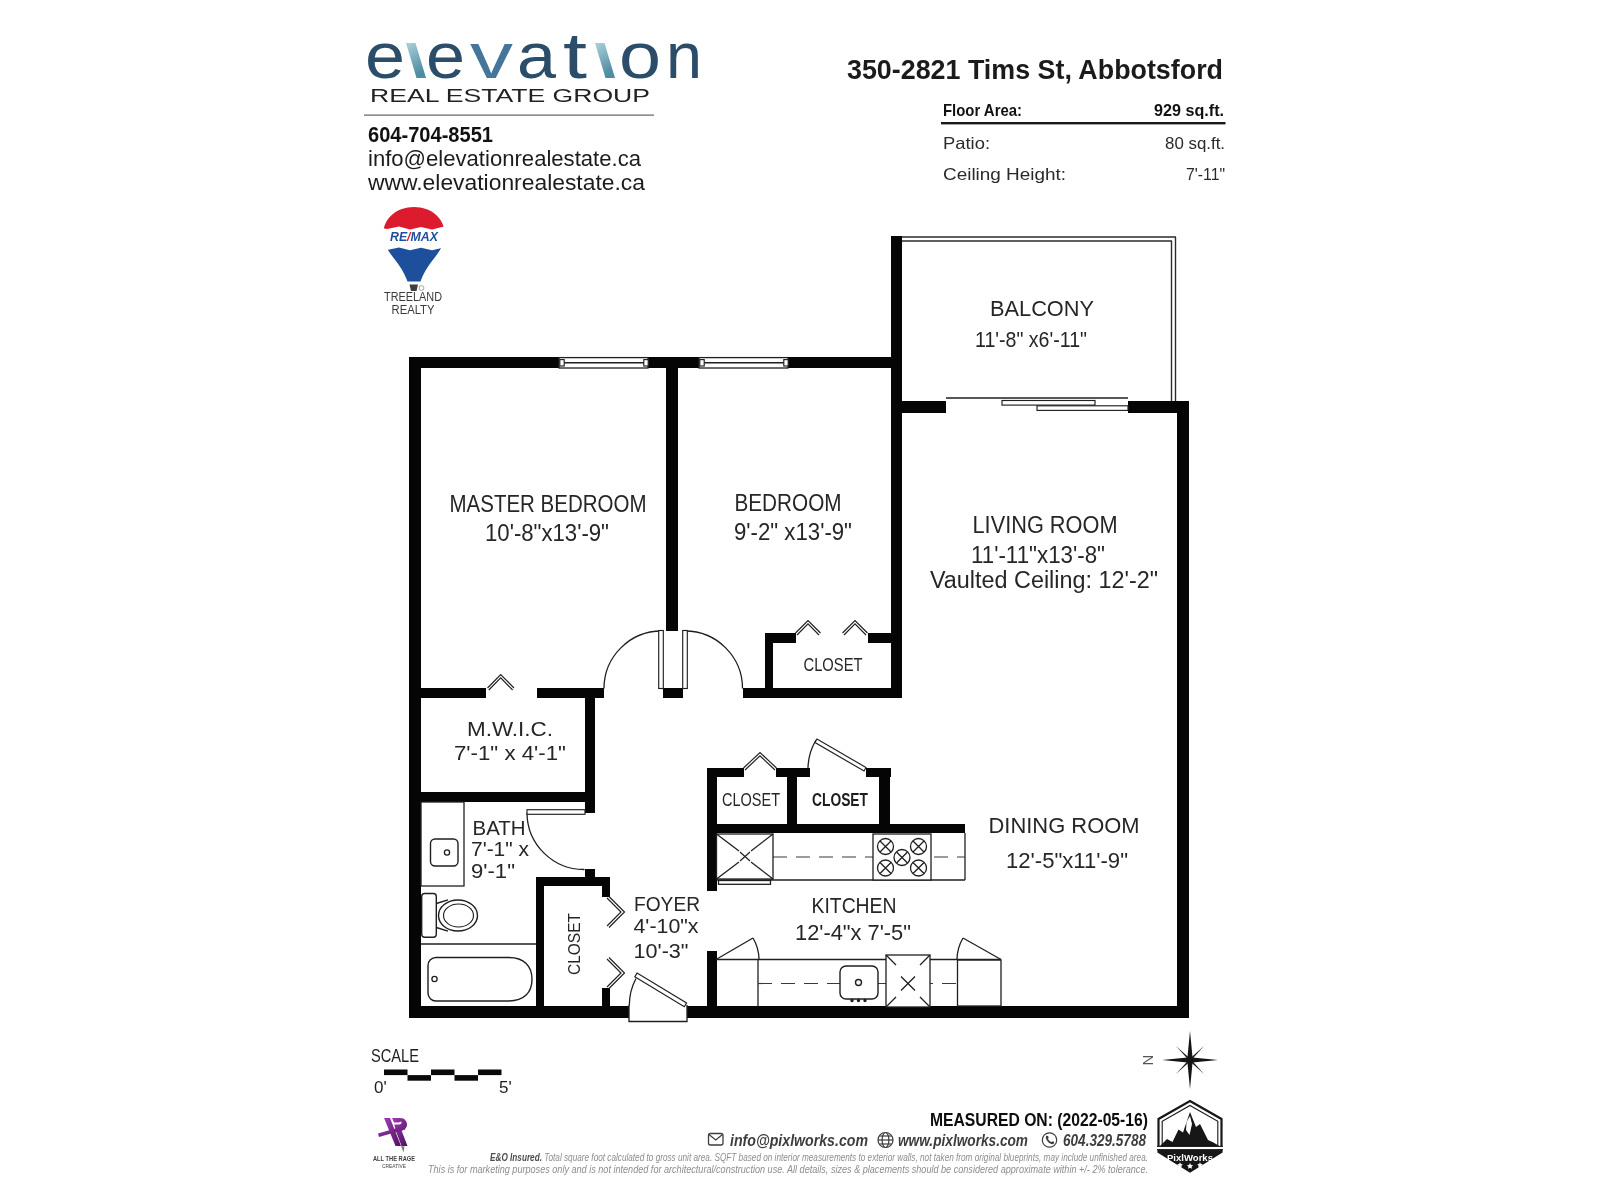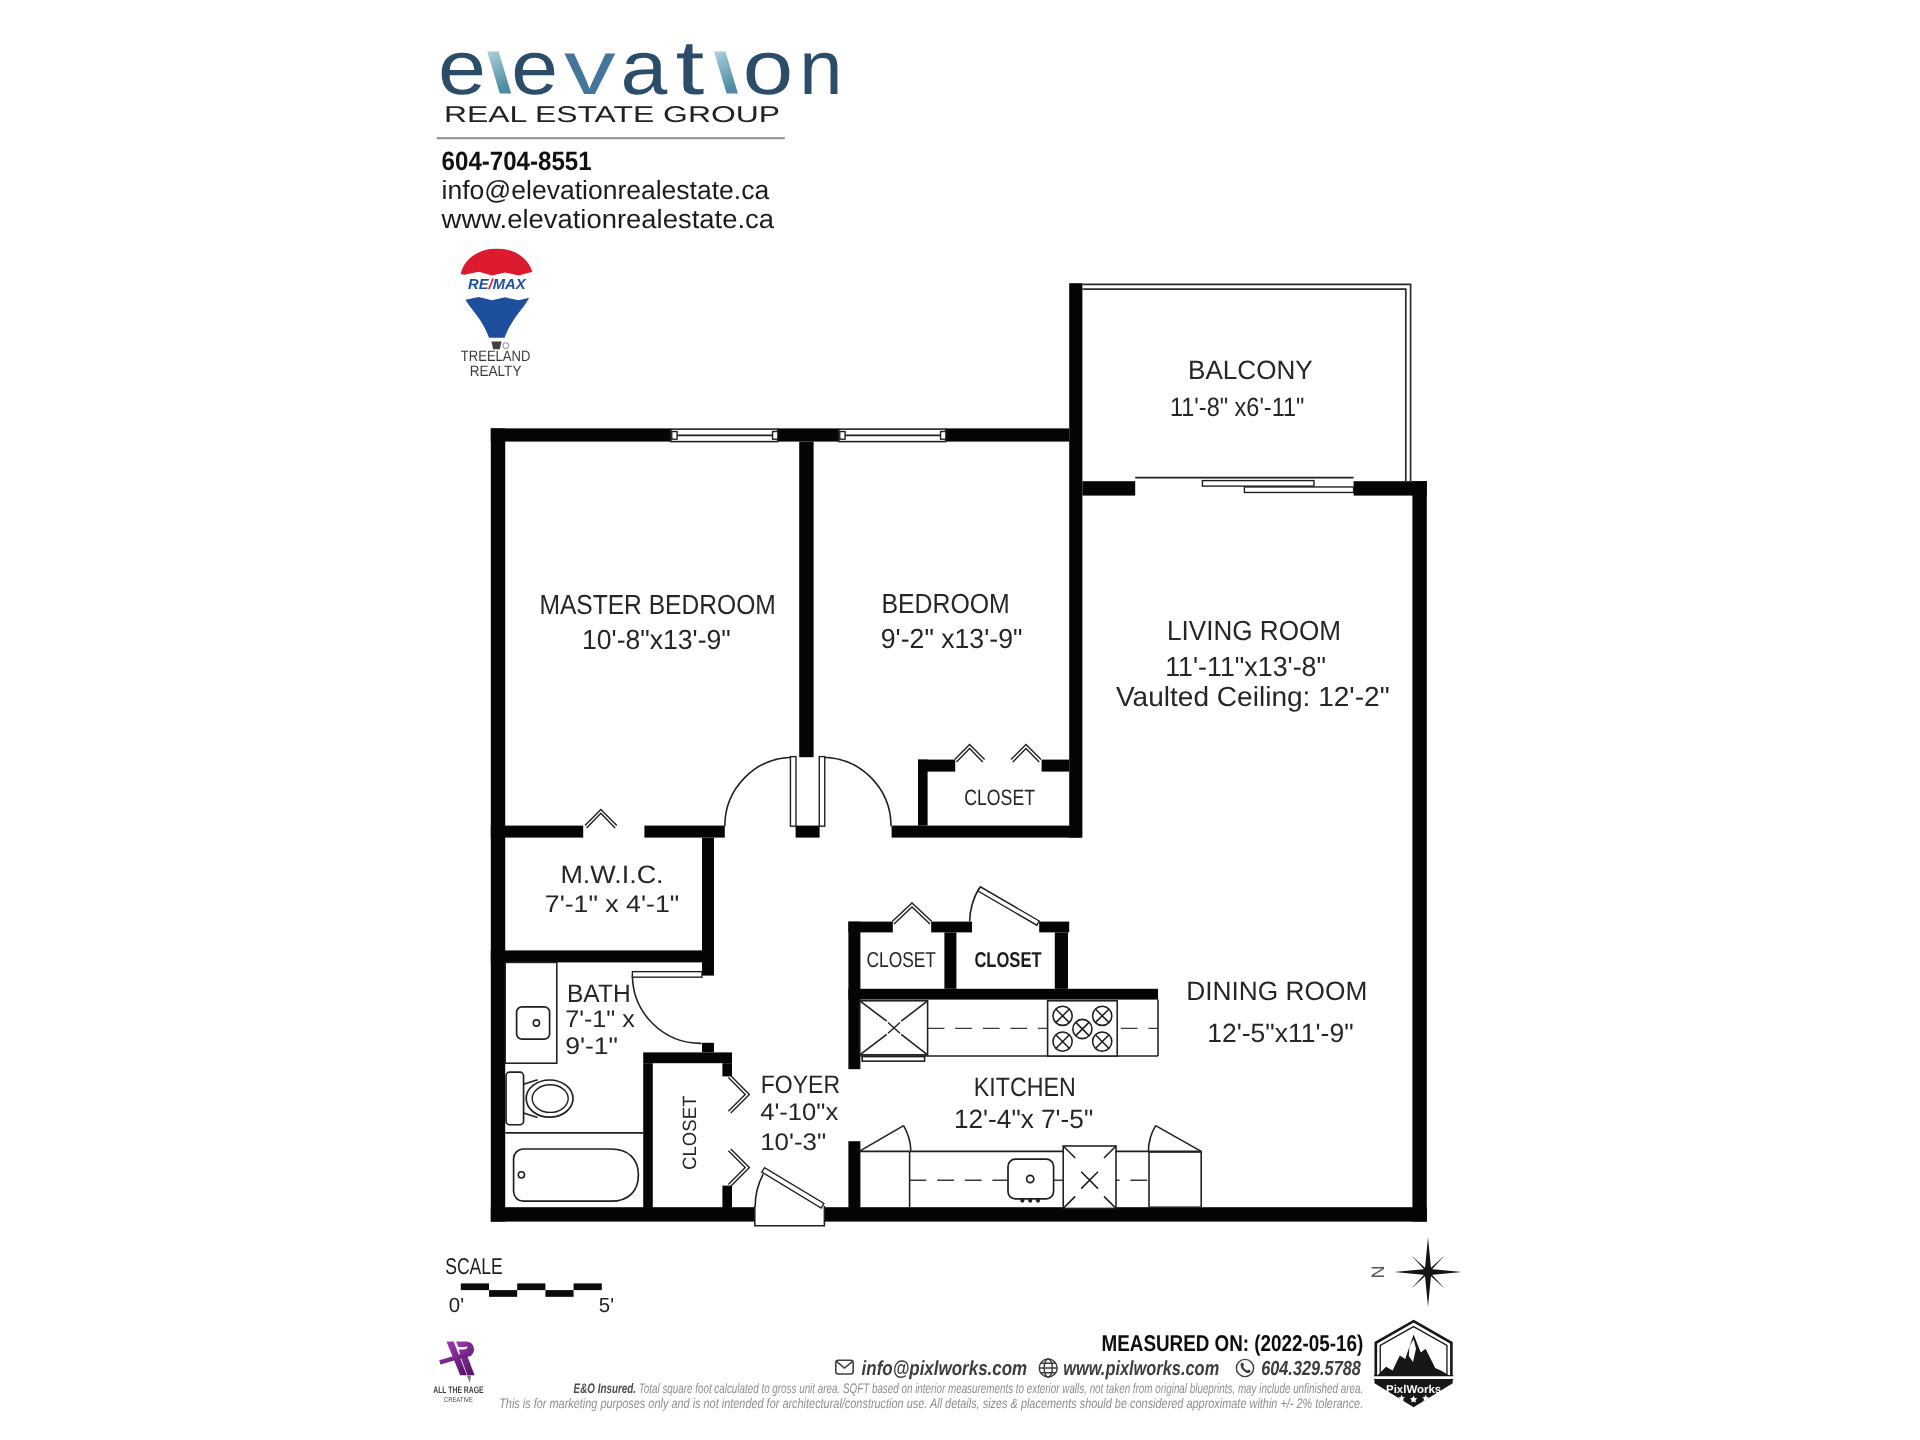--- a/index.html
+++ b/index.html
@@ -66,20 +66,37 @@
     <text x="390" y="240.5" font-size="12" font-weight="bold" font-style="italic" fill="#1d4f9c" textLength="48" lengthAdjust="spacingAndGlyphs">RE<tspan fill="#dc1c2e">/</tspan>MAX</text>
 
     <path d="M 409.5 284.5 L 418 284.5 L 416.5 291 L 411 291 Z" fill="#3f3f3f"></path>
     <circle cx="421.5" cy="288" r="2.4" fill="none" stroke="#9a9a9a" stroke-width="0.9"></circle>
 
     <text x="413" y="300.5" font-size="12.5" fill="#3a3a3a" text-anchor="middle" textLength="58" lengthAdjust="spacingAndGlyphs">TREELAND</text>
     <text x="413" y="313.5" font-size="12.5" fill="#3a3a3a" text-anchor="middle" textLength="43" lengthAdjust="spacingAndGlyphs">REALTY</text>
   </svg>
 </div>
 
+<div class="abs" style="left:840px;top:40px;width:400px;height:150px;">
+  <svg width="400" height="150" viewBox="840 40 400 150">
+
+    <text x="847" y="79" font-size="27" font-weight="bold" fill="#1b1b1b" textLength="376" lengthAdjust="spacingAndGlyphs">350-2821 Tims St, Abbotsford</text>
+
+    <text x="943" y="116" font-size="16.5" font-weight="bold" fill="#111" textLength="79" lengthAdjust="spacingAndGlyphs">Floor Area:</text>
+    <text x="1224" y="116" font-size="16.5" font-weight="bold" fill="#111" text-anchor="end" textLength="70" lengthAdjust="spacingAndGlyphs">929 sq.ft.</text>
+
+    <rect x="941" y="122" width="284.5" height="2.4" fill="#1a1a1a"></rect>
+
+    <text x="943" y="149" font-size="16.5" fill="#2a2a2a" textLength="47" lengthAdjust="spacingAndGlyphs">Patio:</text>
+    <text x="1225" y="149" font-size="16.5" fill="#2a2a2a" text-anchor="end" textLength="60" lengthAdjust="spacingAndGlyphs">80 sq.ft.</text>
+
+    <text x="943" y="180" font-size="16.5" fill="#2a2a2a" textLength="123" lengthAdjust="spacingAndGlyphs">Ceiling Height:</text>
+    <text x="1225" y="180" font-size="16.5" fill="#2a2a2a" text-anchor="end" textLength="39" lengthAdjust="spacingAndGlyphs">7'-11"</text>
+  </svg>
+</div>
 
 <svg class="abs" style="left:0;top:0;" width="1600" height="1200" viewBox="0 0 1600 1200">
 <g stroke-linecap="butt">
 <g fill="#050505">
 
 <rect x="409" y="357" width="12" height="661"></rect>
 
 <rect x="409" y="357" width="150" height="11"></rect>
 
 <rect x="648" y="357" width="51" height="11"></rect>
@@ -381,21 +398,21 @@
 <path d="M 1190 1031 L 1192.8 1060 L 1190 1089 L 1187.2 1060 Z"></path>
 <path d="M 1162 1060 L 1190 1057.2 L 1218 1060 L 1190 1062.8 Z"></path>
 <path d="M 1176 1046 L 1190.7 1059.3 L 1204 1074 L 1189.3 1060.7 Z"></path>
 <path d="M 1204 1046 L 1190.7 1060.7 L 1176 1074 L 1189.3 1059.3 Z"></path>
 </g>
 
 <text x="0" y="0" font-size="15" fill="#555" text-anchor="middle" transform="translate(1153,1060) rotate(-90)">N</text>
 </g>
 </svg>
 
-<div class="abs" style="left:328px;top:1090px;width:1260px;height:110px;">
+<div class="abs" style="left:340px;top:1090px;width:1260px;height:110px;">
   <svg width="1260" height="110" viewBox="340 1090 1260 110">
     <defs>
           <linearGradient id="atrg" x1="0" y1="0" x2="1" y2="1">
             <stop offset="0" stop-color="#a13bb5"></stop>
             <stop offset="1" stop-color="#4e1260"></stop>
           </linearGradient>
         </defs>
 
     <text x="1148" y="1125.5" text-anchor="end" font-size="19" font-weight="bold" fill="#0d0d0d" textLength="218" lengthAdjust="spacingAndGlyphs">MEASURED ON: (2022-05-16)</text>
 

